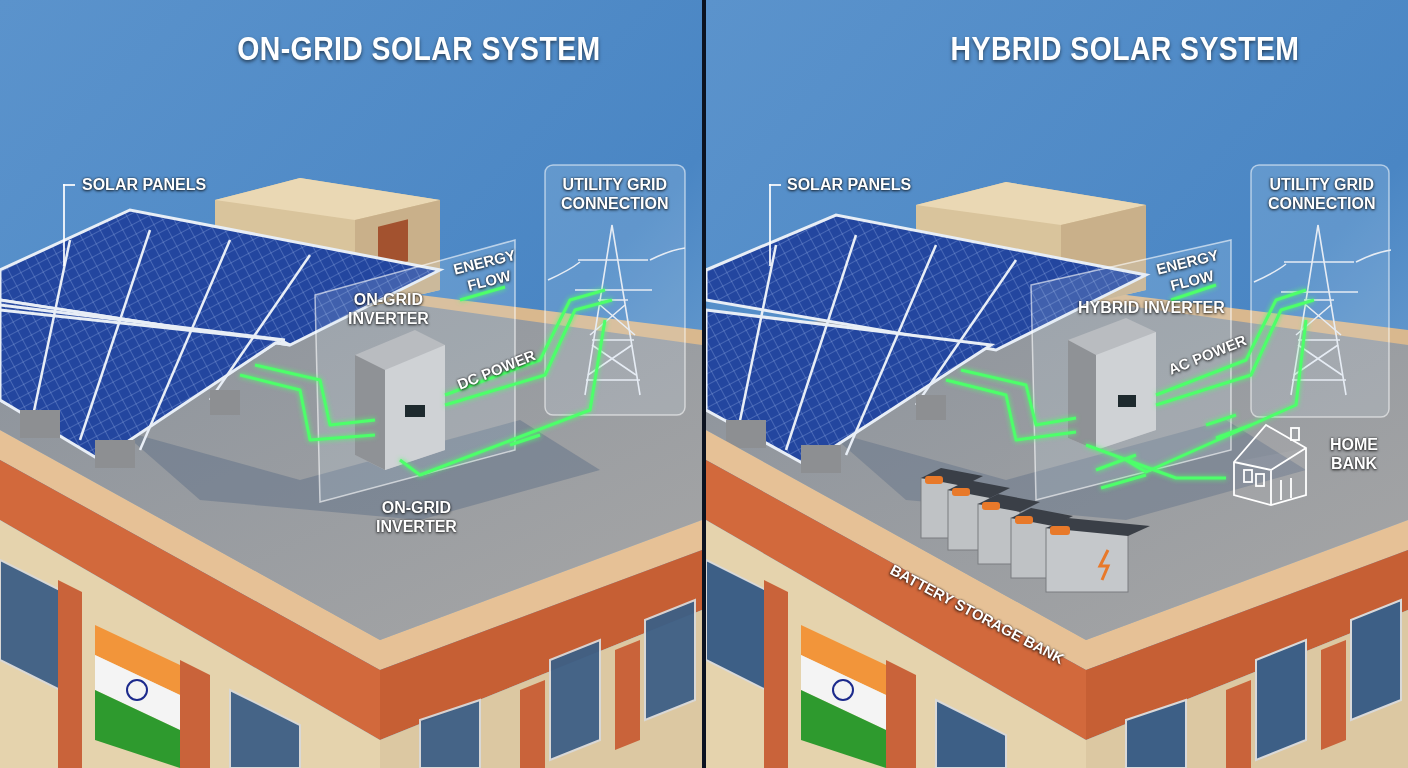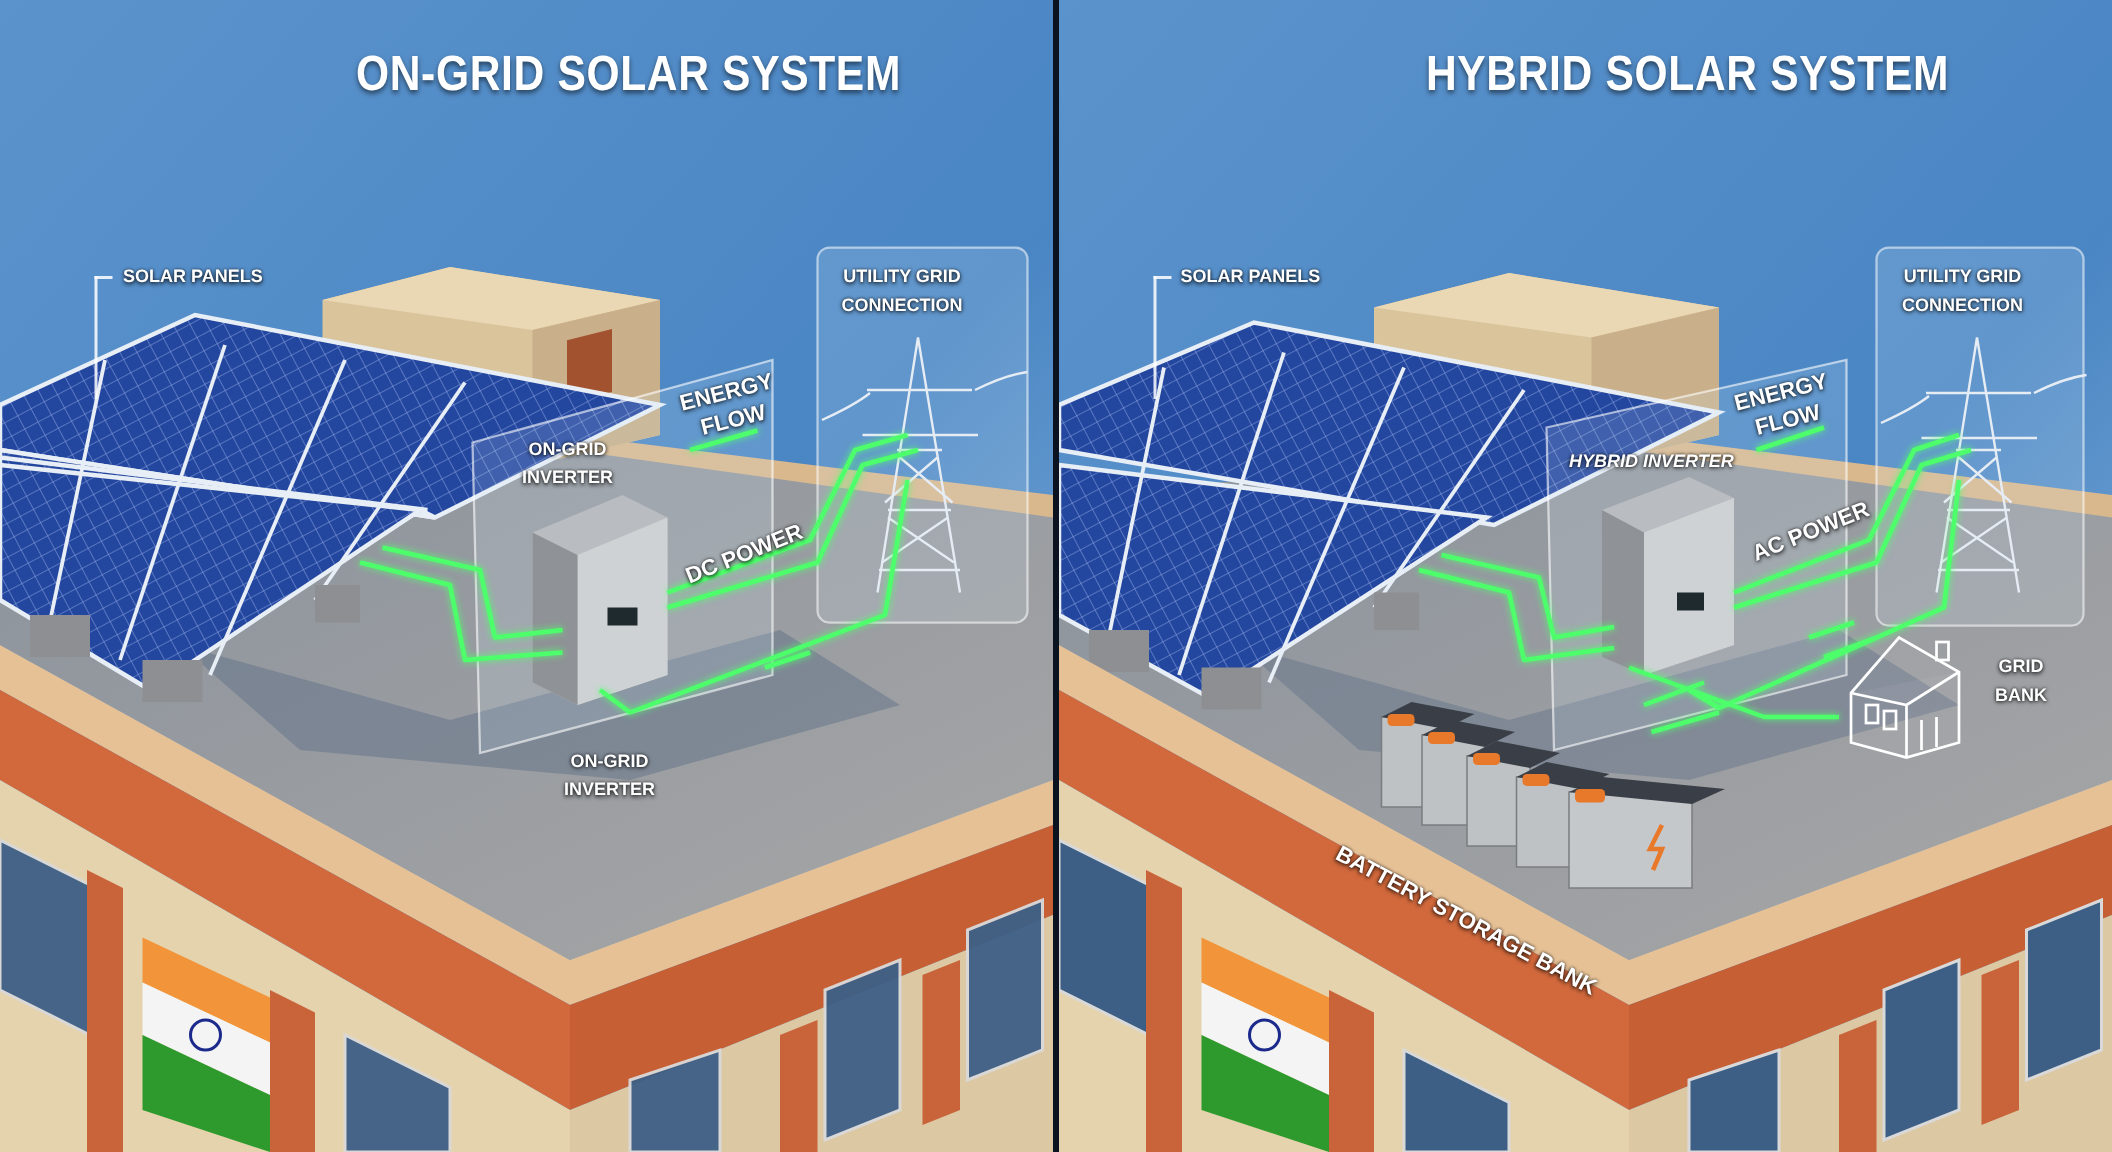--- a/index.html
+++ b/index.html
@@ -11,21 +11,21 @@
   .divider { position:absolute; left:702px; top:0; width:4px; height:768px; background:#0b1220; }
   .scene { position:absolute; inset:0; }
   .title {
     position:absolute; top:30px; left:0; width:100%; text-align:center;
     color:#ffffff; font-weight:700; font-size:33px; letter-spacing:0.5px;
     font-family:"Liberation Sans", sans-serif;
     text-shadow:0 2px 4px rgba(0,0,0,0.55);
     transform:scaleX(0.86);
   }
   .label {
-    position:absolute; color:#ffffff; font-weight:700; font-size:12px; line-height:19px;
+    position:absolute; color:#ffffff; font-weight:700; font-size:16px; line-height:19px;
     text-align:center; text-shadow:0 1px 3px rgba(0,0,0,0.8), 0 0 2px rgba(0,0,0,0.6);
     font-family:"Liberation Sans", sans-serif; white-space:nowrap;
   }
   .label.small { font-size:15px; }
 </style>
 </head>
 <body>
 
 <div class="panel left">
   <svg class="scene" width="702" height="768" viewBox="0 0 702 768">
@@ -300,28 +300,28 @@
       <path d="M500 425 L530 415 M510 438 L545 425"></path>
     </g>
   </svg>
 
   <div class="title">HYBRID SOLAR SYSTEM</div>
 
   <div style="position:absolute;left:63px;top:184px;width:2px;height:82px;background:rgba(255,255,255,0.85);"></div>
   <div style="position:absolute;left:63px;top:184px;width:12px;height:2px;background:rgba(255,255,255,0.85);"></div>
   <div class="label" style="left:81px;top:175px;">SOLAR PANELS</div>
 
-  <div class="label" style="left:340px;top:298px;font-style:italic;">HYBRID INVERTER</div>
+  <div class="label" style="left:372px;top:298px;">HYBRID INVERTER</div>
   <div class="label small" style="left:452px;top:252px;transform:rotate(-14deg);">
     <div>ENERGY</div>
     <div>FLOW</div>
   </div>
   <div class="label small" style="left:460px;top:345px;transform:rotate(-22deg);">AC POWER</div>
   <div class="label" style="left:562px;top:175px;">
     <div>UTILITY GRID</div>
     <div>CONNECTION</div>
   </div>
   <div class="label" style="left:624px;top:435px;">
-    <div>GRID</div>
+    <div>HOME</div>
     <div>BANK</div>
   </div>
   <div class="label small" style="left:190px;top:560px;transform:rotate(28deg);transform-origin:left top;">BATTERY STORAGE BANK</div>
 </div>
 
 </body></html>

